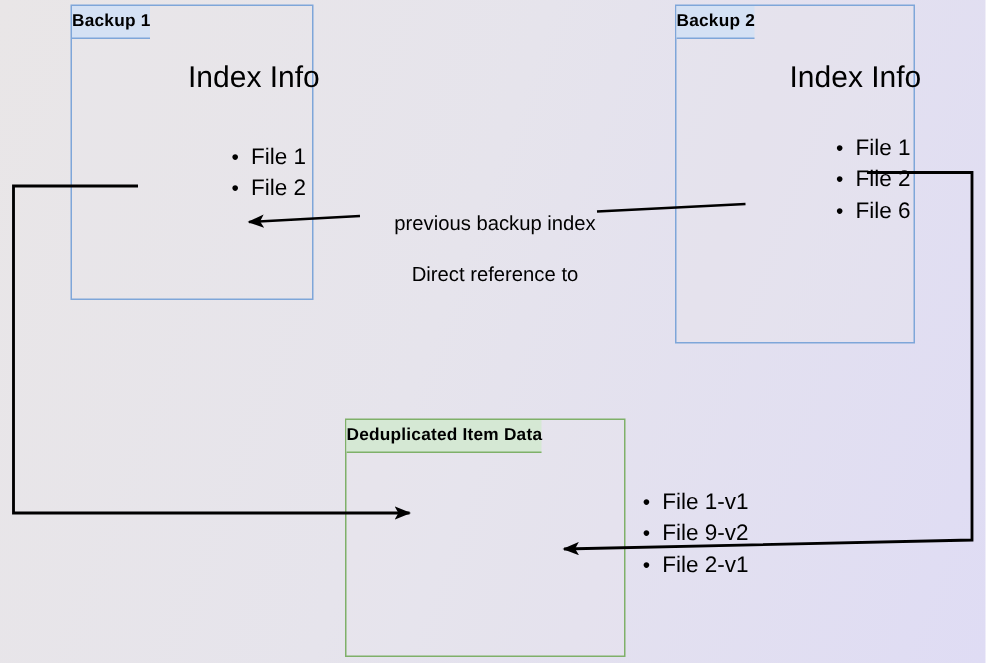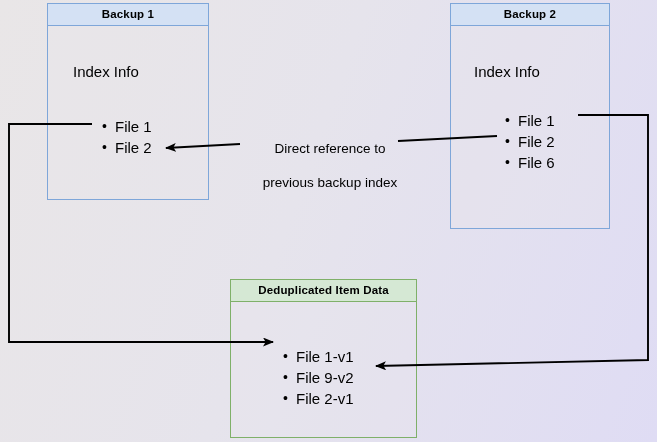--- a/index.html
+++ b/index.html
@@ -18,21 +18,20 @@
     width: 657px;
     height: 442px;
     background: linear-gradient(110deg, #e9e6e7 0%, #e6e4ec 45%, #dfdcf4 100%);
   }
 
   
   .box {
     position: absolute;
     box-sizing: border-box;
     display: flex;
-    flex-direction: column;
   }
   .box-blue {
     border: 1.4px solid #7ea6d9;
     background: rgba(232, 230, 236, 0.35);
   }
   .box-green {
     border: 1.6px solid #7fb069;
     background: rgba(232, 230, 236, 0.28);
   }
   .box-header {
@@ -53,21 +52,21 @@
     background: #d5e8d4;
     border-bottom: 1.6px solid #7fb069;
   }
   .box-body {
     position: relative;
     flex: 1;
   }
 
   .index-label {
     position: absolute;
-    font-size: 15px;
+    font-size: 20px;
     color: #000;
     white-space: nowrap;
   }
 
   ul.file-list {
     position: absolute;
     margin: 0;
     padding: 0 0 0 17px;
     list-style: none;
   }
@@ -128,34 +127,34 @@
     <div class="box-body">
       <div class="index-label" style="left:23px; top:37px;">Index Info</div>
       <ul class="file-list" style="left:50px; top:84px;">
         <li>File 1</li>
         <li>File 2</li>
         <li>File 6</li>
       </ul>
     </div>
   </div>
 
-  <div class="box box-green" style="left:230px; top:279px; width:187px; height:159px;">
+  <div class="box box-green" style="left:230px; top:279px; width:187px; height:159px;gap:15px;">
     <div class="box-header hdr-green">Deduplicated Item Data</div>
     <div class="box-body">
       <ul class="file-list" style="left:48px; top:44px;">
         <li>File 1-v1</li>
         <li>File 9-v2</li>
         <li>File 2-v1</li>
       </ul>
     </div>
   </div>
 
   <div class="annotation" style="left:245px; top:123px; width:170px;">
+    <div>previous backup index</div>
     <div>Direct reference to</div>
-    <div>previous backup index</div>
   </div>
 
   <svg id="connectors" viewBox="0 0 657 442" width="657" height="442">
     <defs>
       <marker id="arrowEnd" markerWidth="11" markerHeight="9" refX="10" refY="4.5" orient="auto" markerUnits="userSpaceOnUse">
         <path d="M0,0 L11,4.5 L0,9 L2.6,4.5 z" fill="#000"></path>
       </marker>
     </defs>
 
     <path d="M 497,136 L 398,141 M 240,144 L 166,148" fill="none" stroke="#000" stroke-width="1.8" marker-end="url(#arrowEnd)"></path>

